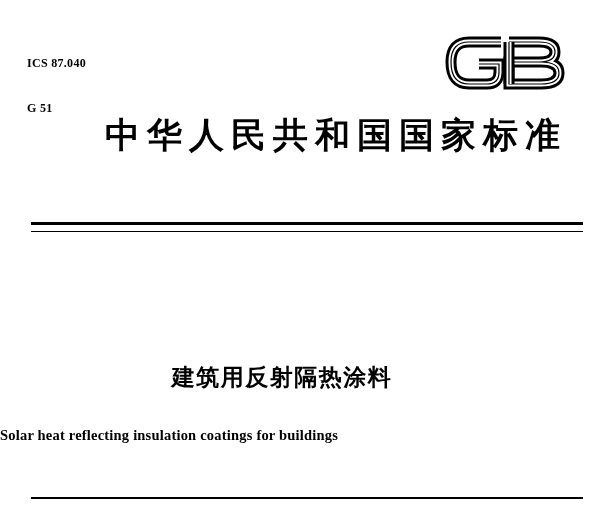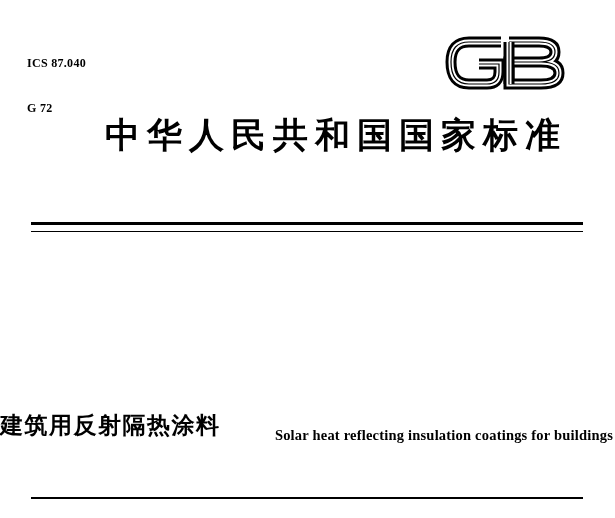--- a/index.html
+++ b/index.html
@@ -82,49 +82,48 @@
   .rule-thick { top: 222px; height: 3px; }
   .rule-thin  { top: 231px; height: 1px; }
   .rule-bottom{ top: 497px; height: 2px; }
 
   
   .doc-title-cn {
     position: absolute;
     left: 0;
     top: 362px;
     width: 564px;
-    text-align: left;
+    text-align: center;
     font-family: "DejaVu Sans", sans-serif;
     font-size: 23px;
     font-weight: bold;
     letter-spacing: 1.5px;
     white-space: nowrap;
-    margin-top: 48px;
   }
   .doc-title-en {
     position: absolute;
     left: 0;
     top: 427px;
     width: 613px;
-    text-align: right;
+    text-align: left;
     font-family: "Liberation Serif", serif;
     font-size: 14.5px;
     font-weight: bold;
     letter-spacing: 0.2px;
     white-space: nowrap;
   }
 </style>
 </head>
 <body>
 
 <div class="page">
 
   <div class="ics-block">
     <span class="ics-line">ICS 87.040</span>
-    <span class="ics-line">G 72</span>
+    <span class="ics-line">G 51</span>
   </div>
 
   <div class="gb-logo">
     <svg viewBox="0 0 140 72" width="140" height="72" aria-hidden="true">
       <g fill="none" stroke="#000" stroke-width="2.6">
 
         <path d="M62 14 H30 Q12 14 12 34 Q12 56 30 56 H48 Q60 56 60 44 V36 H40" stroke-width="11" stroke-linejoin="miter" stroke-linecap="butt"></path>
         <path d="M62 14 H30 Q12 14 12 34 Q12 56 30 56 H48 Q60 56 60 44 V36 H40" stroke="#fff" stroke-width="5" stroke-linejoin="miter" stroke-linecap="butt"></path>
         <path d="M62 14 H30 Q12 14 12 34 Q12 56 30 56 H48 Q60 56 60 44 V36 H40" stroke="#000" stroke-width="1.2" stroke-linejoin="miter" stroke-linecap="butt"></path>
       </g>

